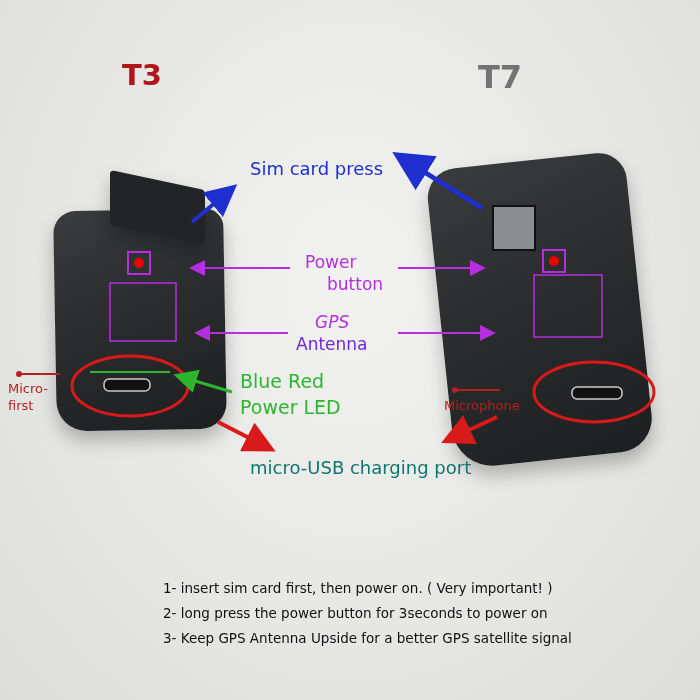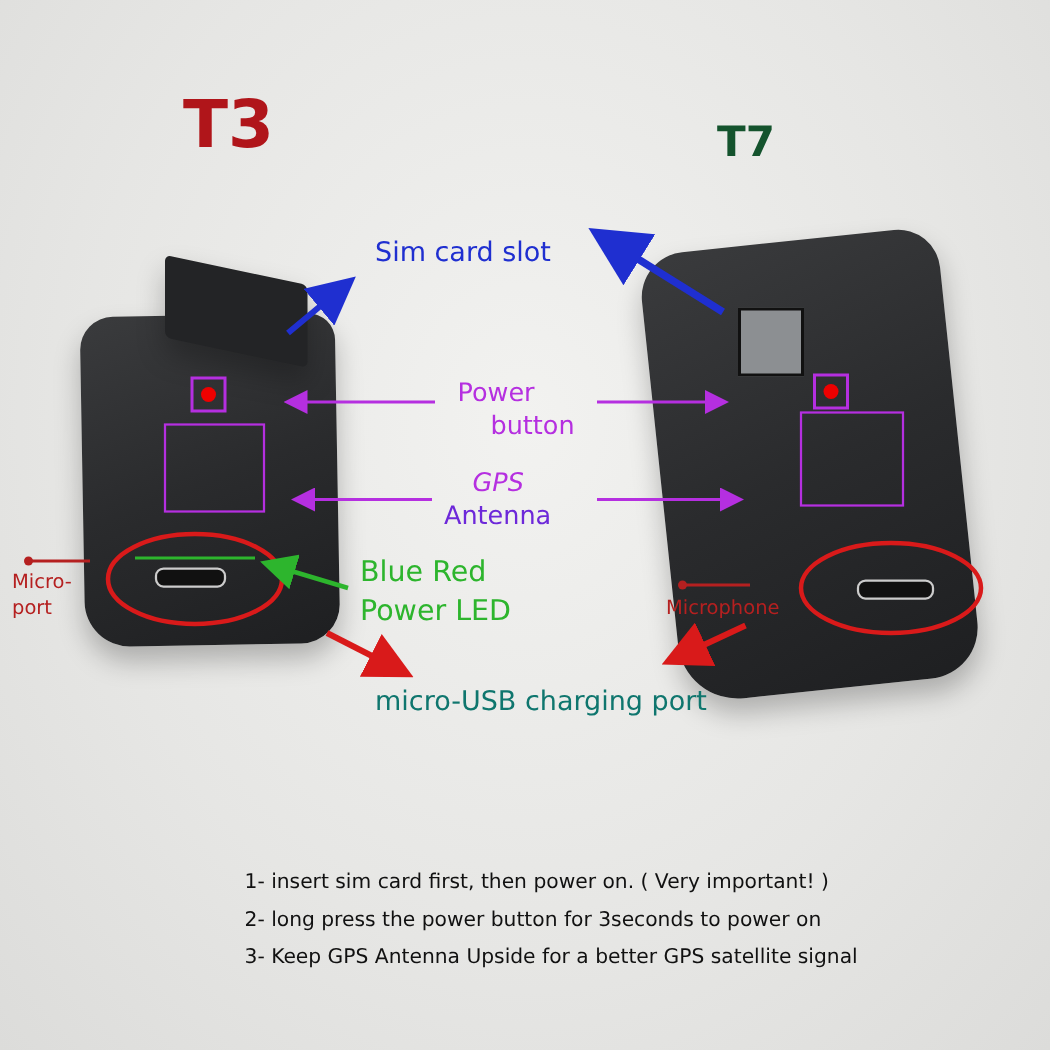--- a/index.html
+++ b/index.html
@@ -15,22 +15,22 @@
 <body>
 
 <div class="bg"></div>
 
 <div class="device" style="left:55px;top:210px;width:170px;height:220px;border-radius:22px 18px 26px 30px;transform:rotate(-1deg);"></div>
 <div class="device" style="left:110px;top:180px;width:95px;height:55px;border-radius:4px;transform:skewY(12deg);background:#232426;"></div>
 
 <div class="device" style="left:440px;top:160px;width:200px;height:300px;border-radius:30px 28px 34px 40px;transform:rotate(-6deg);"></div>
 <div class="abs" style="left:492px;top:205px;width:40px;height:42px;background:#8c8f92;border:2px solid #111;"></div>
 
-<div class="lbl" style="left:122px;top:58px;font-size:44px;font-weight:bold;color:#b0151a;">T3</div>
-<div class="lbl" style="left:478px;top:58px;font-size:28px;font-weight:bold;color:#14532d;margin-top:20px;">T7</div>
+<div class="lbl" style="left:122px;top:58px;font-size:29px;font-weight:bold;color:#b0151a;">T3</div>
+<div class="lbl" style="left:478px;top:58px;font-size:32px;font-weight:bold;color:#737373;">T7</div>
 
 <svg width="700" height="700">
   <defs>
     <marker id="mb" markerWidth="8" markerHeight="8" refX="5" refY="4" orient="auto">
         <path d="M0,0 L8,4 L0,8 z" fill="#1f2fd0"></path>
       </marker>
     <marker id="mp" markerWidth="8" markerHeight="8" refX="5" refY="4" orient="auto">
         <path d="M0,0 L8,4 L0,8 z" fill="#b52fe0"></path>
       </marker>
     <marker id="mg" markerWidth="8" markerHeight="8" refX="5" refY="4" orient="auto">
@@ -66,27 +66,27 @@
 
   <line x1="218" y1="422" x2="265" y2="446" stroke="#d91a1a" stroke-width="4" marker-end="url(#mr)"></line>
   <line x1="497" y1="417" x2="452" y2="438" stroke="#d91a1a" stroke-width="4" marker-end="url(#mr)"></line>
 
   <circle cx="19" cy="374" r="3" fill="#b52020"></circle>
   <line x1="19" y1="374" x2="60" y2="374" stroke="#b52020" stroke-width="2"></line>
   <circle cx="455" cy="390" r="3" fill="#b52020"></circle>
   <line x1="455" y1="390" x2="500" y2="390" stroke="#b52020" stroke-width="2"></line>
 </svg>
 
-<div class="lbl" style="left:250px;top:158px;font-size:18px;color:#1f2fd0;">Sim card slot</div>
+<div class="lbl" style="left:250px;top:158px;font-size:18px;color:#1f2fd0;">Sim card press</div>
 <div class="lbl" style="left:305px;top:252px;font-size:17px;color:#b52fe0;">Power</div>
 <div class="lbl" style="left:303px;top:274px;font-size:17px;color:#b52fe0;margin-left:24px;">button</div>
 <div class="lbl" style="left:315px;top:312px;font-size:17px;color:#b52fe0;font-style:italic;">GPS</div>
 <div class="lbl" style="left:296px;top:334px;font-size:17px;color:#6d28d9;">Antenna</div>
 <div class="lbl" style="left:240px;top:370px;font-size:19px;color:#2db52d;">Blue Red</div>
 <div class="lbl" style="left:240px;top:396px;font-size:19px;color:#2db52d;">Power LED</div>
 <div class="lbl" style="left:8px;top:381px;font-size:13px;color:#b52020;">Micro-</div>
-<div class="lbl" style="left:8px;top:398px;font-size:13px;color:#b52020;">port</div>
+<div class="lbl" style="left:8px;top:398px;font-size:13px;color:#b52020;">first</div>
 <div class="lbl" style="left:405px;top:398px;font-size:13px;color:#b52020;margin-left:39px;">Microphone</div>
 <div class="lbl" style="left:250px;top:457px;font-size:18px;color:#0f766e;">micro-USB charging port</div>
 
 <div class="instr" style="top:580px;">1- insert sim card first, then power on. ( Very important! )</div>
 <div class="instr" style="top:605px;">2- long press the power button for 3seconds to power on</div>
 <div class="instr" style="top:630px;">3- Keep GPS Antenna Upside for a better GPS satellite signal</div>
 
 </body></html>

